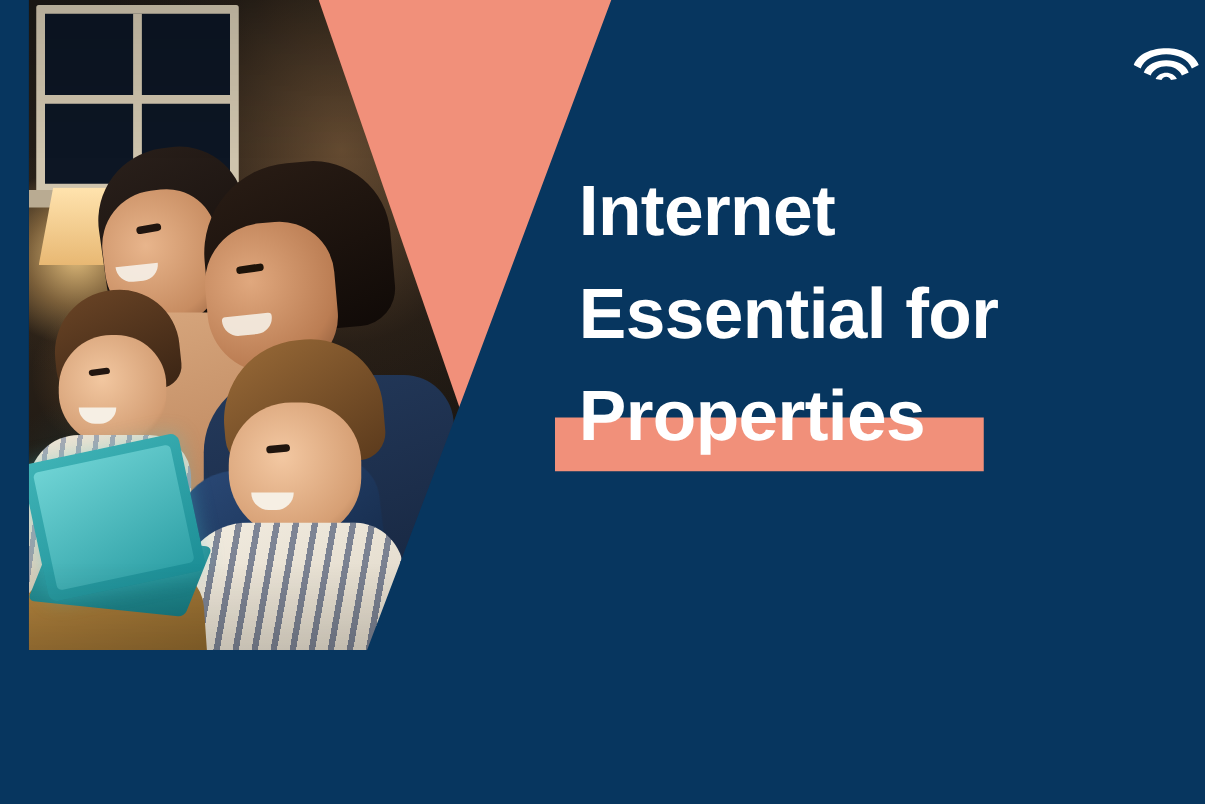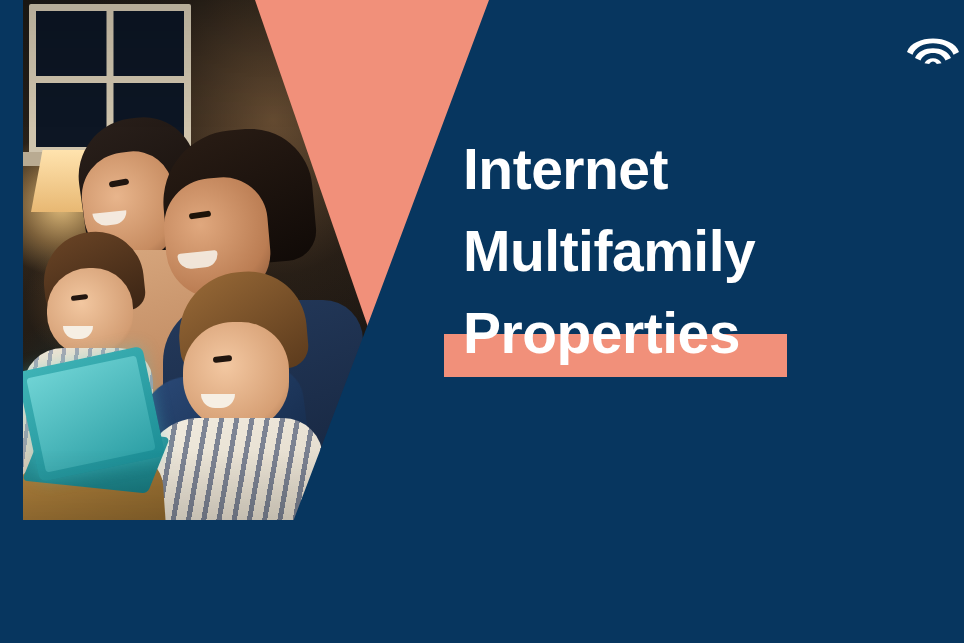--- a/index.html
+++ b/index.html
@@ -354,21 +354,21 @@
       <path d="M10 30 C 15 17, 41 17, 46 30 L 40.5 32.4 C 36.5 22.5, 19.5 22.5, 15.5 32.4 Z" fill="#ffffff"></path>
       <path d="M19.5 35.2 C 22.5 28.5, 33.5 28.5, 36.5 35.2 L 31.8 36 C 30 32.6, 26 32.6, 24.2 36 Z" fill="#ffffff"></path>
     </svg>
   </div>
 
   <div class="headline">
     <div class="hl-line">
       <span class="txt">Internet</span>
     </div>
     <div class="hl-line">
-      <span class="txt">Multifamily</span>
+      <span class="txt">Essential for</span>
     </div>
     <div class="hl-line">
       <span class="hl-highlight"></span>
       <span class="txt">Properties</span>
     </div>
   </div>
 
 </div>
 
 </body></html>

